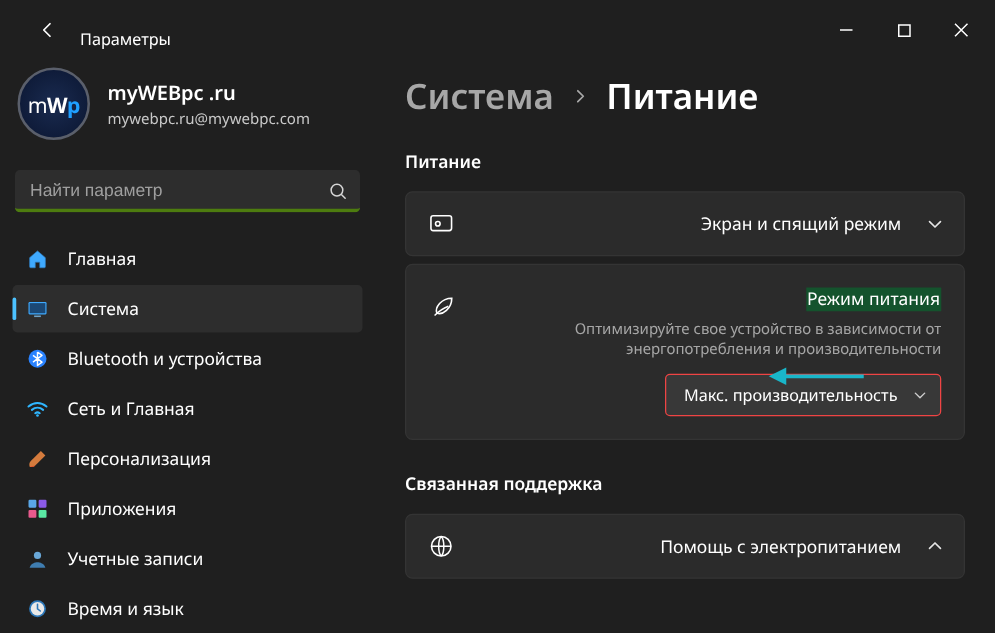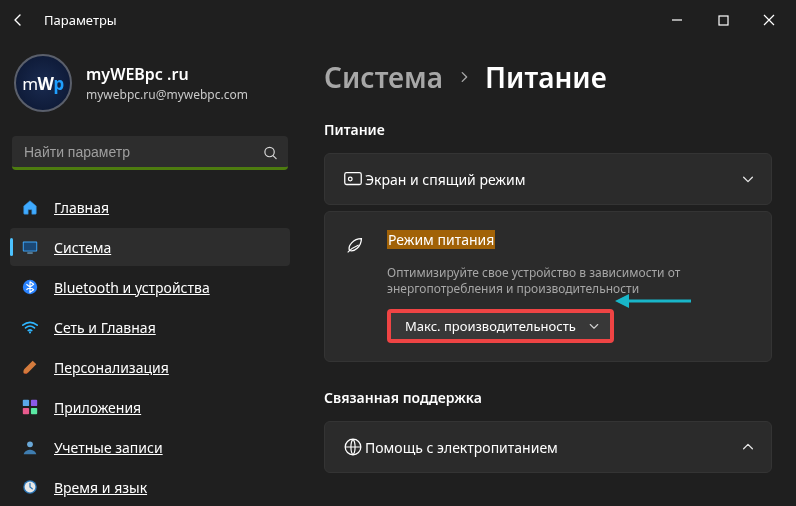--- a/index.html
+++ b/index.html
@@ -8,22 +8,22 @@
     background: #1f1f1f;
     color: #ffffff;
     font-family: "Segoe UI", -apple-system, system-ui, sans-serif;
     font-size: 14px;
     display: flex;
     flex-direction: column;
   }
   .titlebar {
     height: 40px;
     display: flex;
-    align-items: center;
-    padding: 0 4px 0 2px;
+    align-items: flex-end;
+    padding: 0 4px 0 22px;
   }
   .back-btn {
     width: 32px; height: 32px;
     display: flex; align-items: center; justify-content: center;
     color: #ffffff;
     border-radius: 4px;
   }
   .title-label { margin-left: 10px; font-size: 13px; }
   .win-controls { margin-left: auto; display: flex; }
   .win-btn { width: 46px; height: 32px; display:flex; align-items:center; justify-content:center; color:#ffffff; }
@@ -62,52 +62,52 @@
     position:absolute; right:10px; top:50%; transform:translateY(-50%);
     color:#d5d5d5;
   }
   .nav { display:flex; flex-direction:column; gap:2px; }
   .nav-item {
     display:flex; align-items:center; gap:14px;
     height: 38px; padding: 0 10px;
     border-radius: 4px;
     position:relative;
     font-size: 14px;
-    text-decoration: underline;
   }
   .nav-item.active { background:#2d2d2d; }
   .nav-item.active::before {
     content:""; position:absolute; left:0; top:10px; bottom:10px; width:3px;
     background:#4cc2ff; border-radius:2px;
   }
   .nav-icon { width:20px; height:20px; display:flex; align-items:center; justify-content:center; }
   .main { flex:1; padding: 18px 24px 0 24px; overflow-y:auto; }
   .breadcrumb { display:flex; align-items:center; gap:14px; margin-bottom:24px;}
   .breadcrumb .segment { font-size: 28px; font-weight:600; }
   .breadcrumb .root { color:#a7a7a7; }
   .breadcrumb .chev { color:#a7a7a7; }
   .section-title { font-size:14px; font-weight:600; margin: 8px 0 14px 0; }
   .card {
     background:#2b2b2b;
     border:1px solid #343434;
     border-radius:6px;
     padding: 14px 16px;
-    display:flex; align-items:center; 
+    display:flex; align-items:center; gap:20px;
     margin-bottom:6px;
+    text-align:right;
   }
   .card .lead-icon { width:24px; display:flex; justify-content:center; color:#fff;}
   .card .card-body { flex:1; }
   .card .card-title { font-size:14px; }
-  .card .card-sub { font-size:12px; color:#a6a6a6; margin-top:16px; line-height:1.35;}
+  .card .card-sub { font-size:12px; color:#a6a6a6; margin-top:6px; line-height:1.35;}
   .card .trail { color:#e5e5e5; }
-  .highlight { background:#a16207; padding:0 1px;margin-top:16px;}
+  .highlight { background:#14532d; padding:0 1px;margin-top:16px;}
   .dropdown {
     margin-top:12px;
     background:#383838;
-    border:4px solid #ef4444;
+    border:1px solid #ef4444;
     border-radius:4px;
     height:34px;
     display:inline-flex; align-items:center;
     padding: 0 10px 0 14px;
     gap:12px;
     font-size:13px;
     min-width:200px;
   }
   .dropdown .chev { margin-left:auto; color:#cfcfcf;}
   .power-card { position:relative; display:block; padding:18px 18px 18px 18px;}

